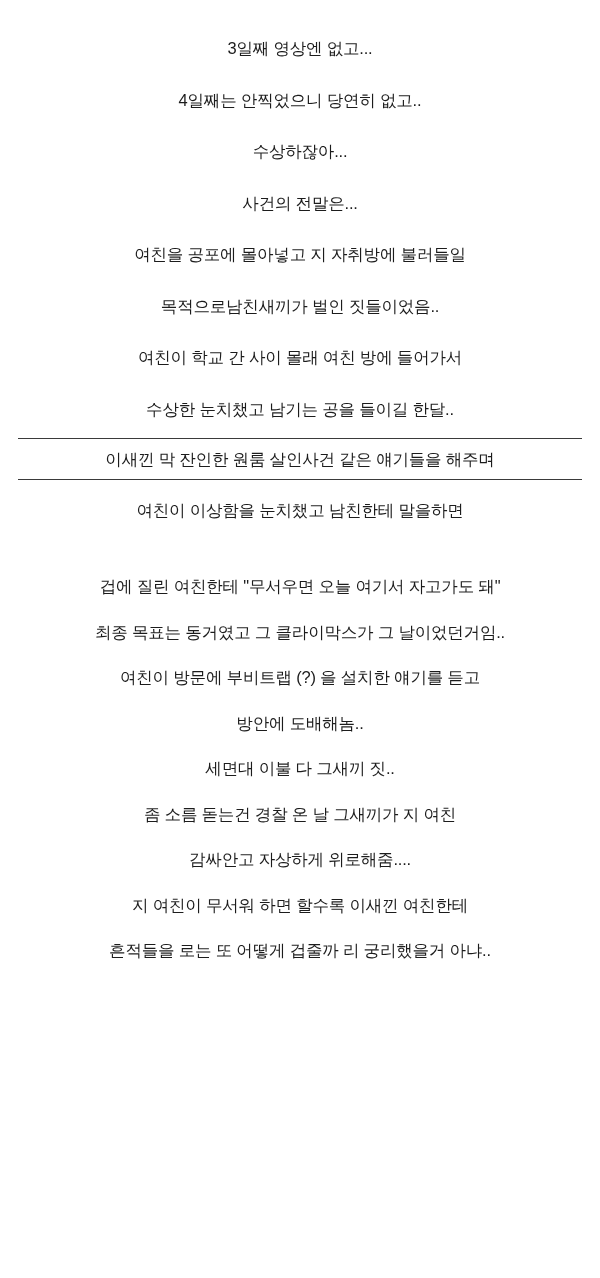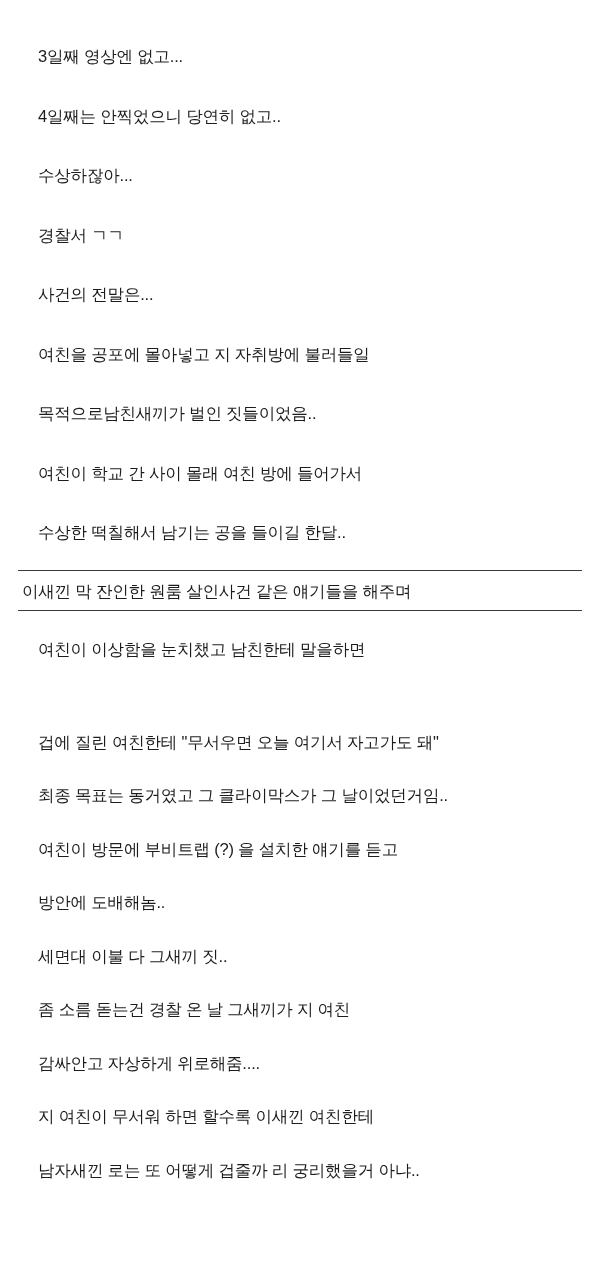--- a/index.html
+++ b/index.html
@@ -29,21 +29,22 @@
   }
   .block-bottom {
     padding: 12px 22px 0 22px;
   }
   .line {
     font-size: 16.5px;
     line-height: 1.0;
     color: #1c1c1c;
     letter-spacing: -0.2px;
     white-space: pre-wrap;
-    margin: 16px;
+    margin: 8px;
+    text-align: center;
   }
   .block-top .line {
     padding: 14px 0 13px 0;
   }
   .block-bottom .line {
     padding: 11px 0 10px 0;
   }
   .line.underlined {
     border-top: 1px solid #3a3a3a;
     border-bottom: 1px solid #3a3a3a;
@@ -61,37 +62,36 @@
 </style>
 </head>
 <body>
 
 <div class="page">
 
   <div class="block block-top">
     <p class="line">3일째 영상엔 없고...</p>
     <p class="line">4일째는 안찍었으니 당연히 없고..</p>
     <p class="line">수상하잖아...</p>
-    <p class="line">경찰서 ㄱㄱ</p>
     <p class="line">사건의 전말은...</p>
     <p class="line">여친을 공포에 몰아넣고 지 자취방에 불러들일</p>
     <p class="line">목적으로남친새끼가 벌인 짓들이었음..</p>
     <p class="line">여친이 학교 간 사이 몰래 여친 방에 들어가서</p>
-    <p class="line">수상한 떡칠해서 남기는 공을 들이길 한달..</p>
+    <p class="line">수상한 눈치챘고 남기는 공을 들이길 한달..</p>
     <p class="line underlined">이새낀 막 잔인한 원룸 살인사건 같은 얘기들을 해주며</p>
     <p class="line">여친이 이상함을 눈치챘고 남친한테 말을하면</p>
   </div>
 
   <div class="seam"></div>
 
   <div class="block block-bottom">
     <p class="line">겁에 질린 여친한테 "무서우면 오늘 여기서 자고가도 돼"</p>
     <p class="line">최종 목표는 동거였고 그 클라이막스가 그 날이었던거임..</p>
     <p class="line">여친이 방문에 부비트랩 (?) 을 설치한 얘기를 듣고</p>
     <p class="line">방안에 도배해놈..</p>
     <p class="line">세면대 이불 다 그새끼 짓..</p>
     <p class="line">좀 소름 돋는건 경찰 온 날 그새끼가 지 여친</p>
     <p class="line">감싸안고 자상하게 위로해줌....</p>
     <p class="line">지 여친이 무서워 하면 할수록 이새낀 여친한테</p>
-    <p class="line">남자새낀 로는 또 어떻게 겁줄까 리 궁리했을거 아냐..</p>
+    <p class="line">흔적들을 로는 또 어떻게 겁줄까 리 궁리했을거 아냐..</p>
   </div>
 
 </div>
 
 </body></html>

